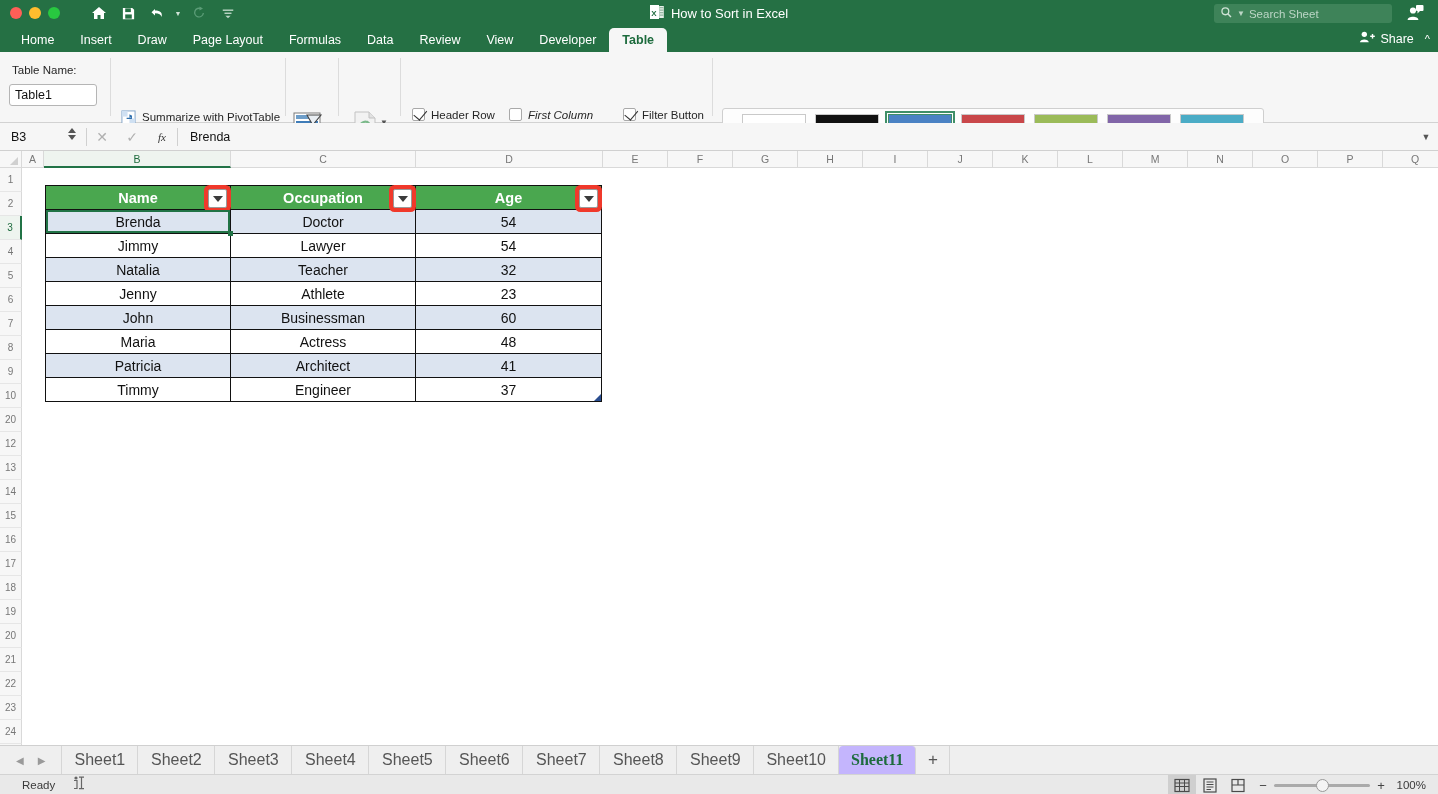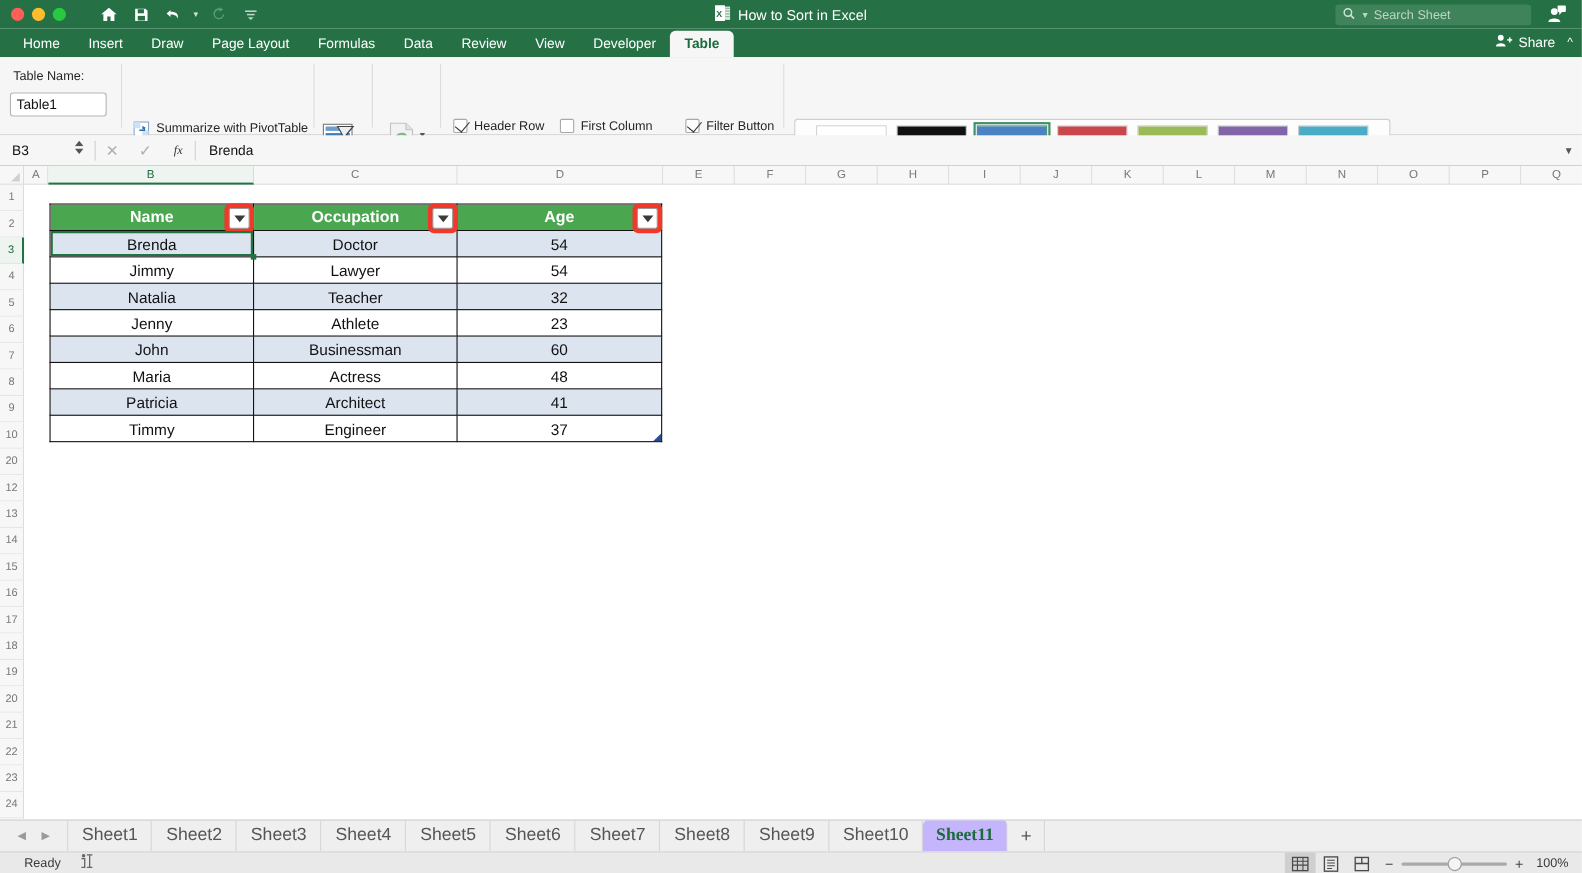--- a/index.html
+++ b/index.html
@@ -372,21 +372,21 @@
     <span>Header Row</span>
   </div>
   <div class="chk-item" style="left:412px; top:79px;">
     <span class="chkbox"></span>
     <span>Total Row</span>
   </div>
   <div class="chk-item" style="left:412px; top:102px;">
     <span class="chkbox on"></span>
     <span>Banded Rows</span>
   </div>
-  <div class="chk-item" style="left:509px; top:56px;">
+  <div class="chk-item" style="left:509px; top:56px;font-style:italic;">
     <span class="chkbox"></span>
     <span>First Column</span>
   </div>
   <div class="chk-item" style="left:509px; top:79px;">
     <span class="chkbox"></span>
     <span>Last Column</span>
   </div>
   <div class="chk-item" style="left:509px; top:102px;">
     <span class="chkbox"></span>
     <span>Banded Columns</span>

